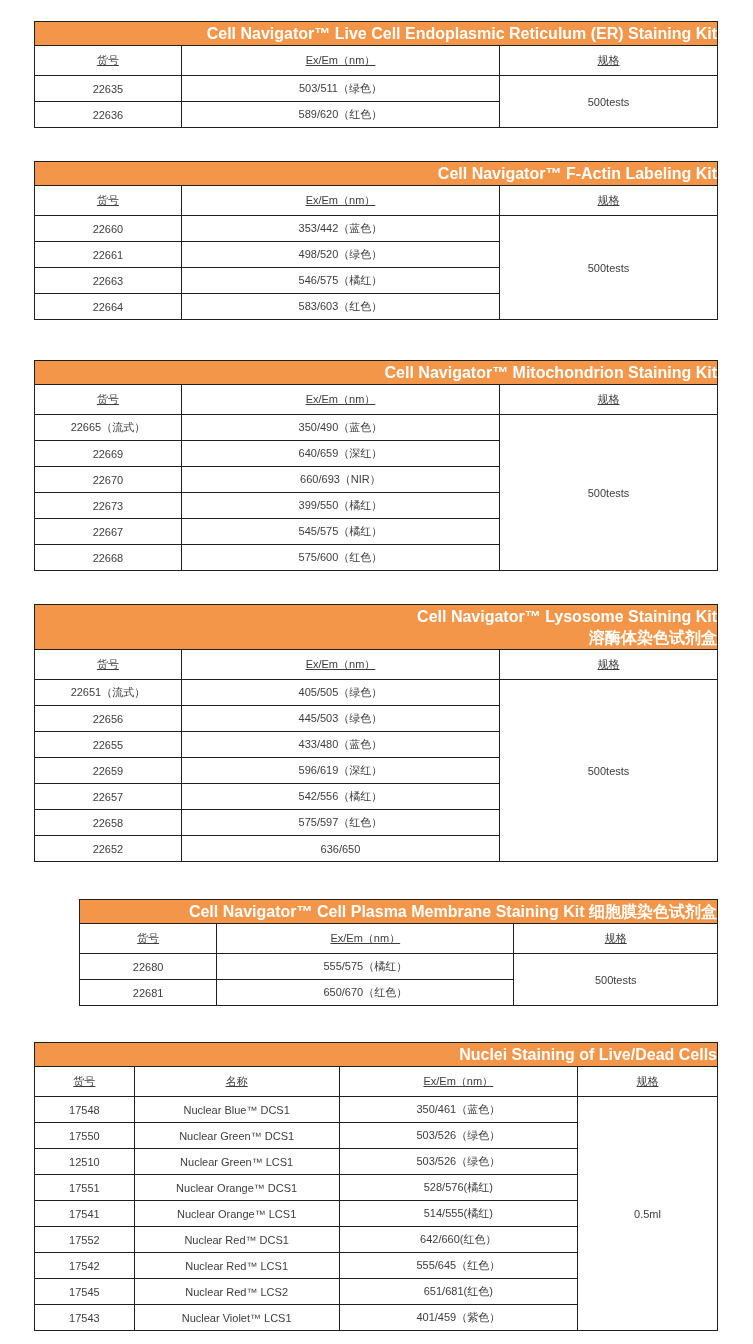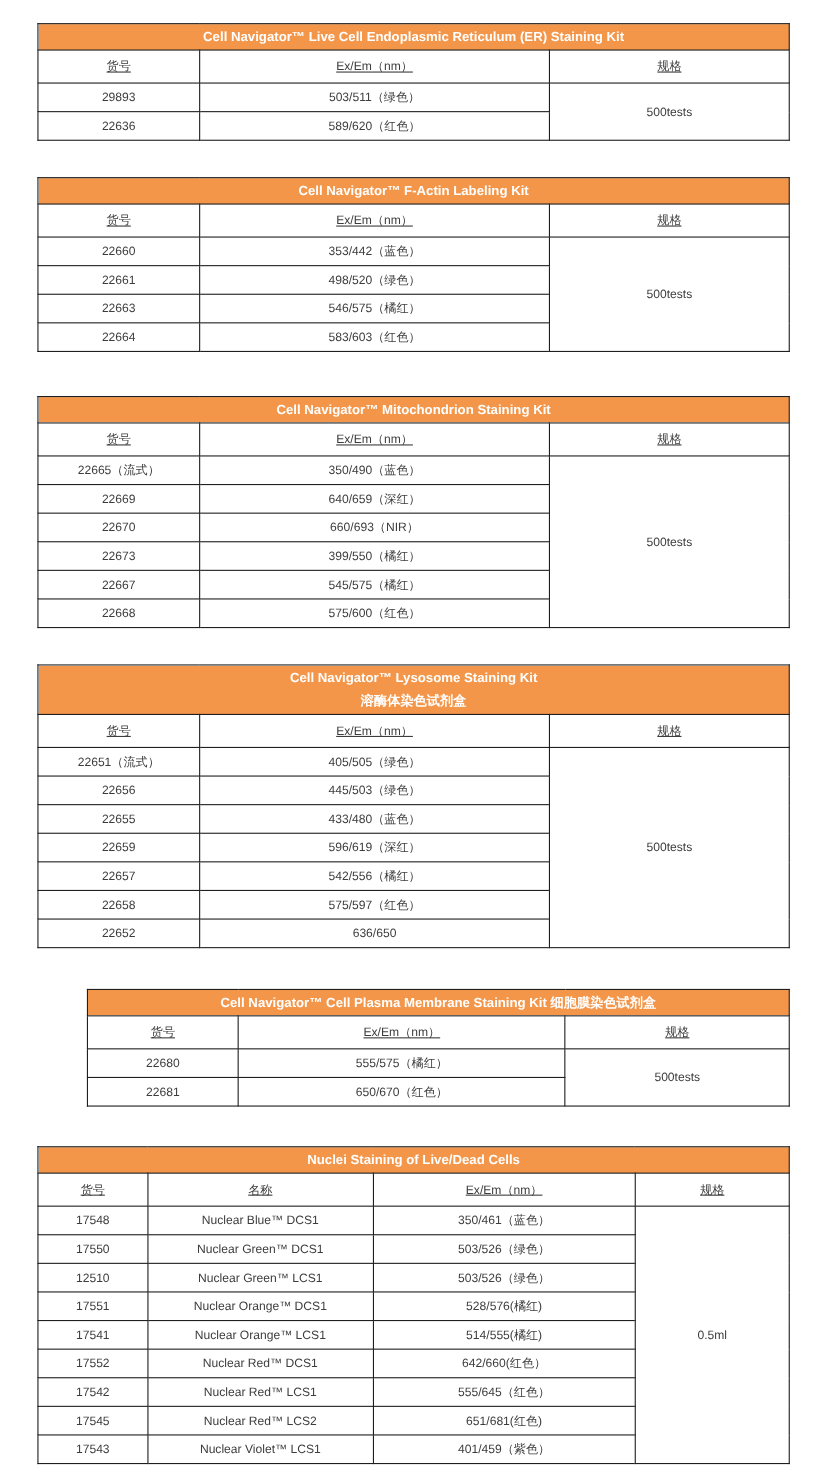--- a/index.html
+++ b/index.html
@@ -39,22 +39,23 @@
     font-weight: normal;
     color: #3d3d3d;
     padding: 0 2px;
     overflow: hidden;
     white-space: nowrap;
   }
   table.product th.title-cell {
     background: #F3964A;
     color: #ffffff;
     font-weight: bold;
-    font-size: 12px;
+    font-size: 16px;
     padding: 1px 0;
+    text-align: right;
   }
   .title-line { line-height: 21px; }
   table.product tr.header-row th { height: 29px; text-decoration: underline; }
   table.product tbody td { height: 25px; }
 
   
   table.cols3 col:nth-child(1) { width: 21.5%; }
   table.cols3 col:nth-child(2) { width: 46.6%; }
   table.cols3 col:nth-child(3) { width: 31.9%; }
   
@@ -81,21 +82,21 @@
             </th>
           </tr>
           <tr class="header-row">
             <th>货号</th>
             <th>Ex/Em（nm）</th>
             <th>规格</th>
           </tr>
         </thead>
         <tbody>
           <tr>
-            <td>29893</td>
+            <td>22635</td>
             <td>503/511（绿色）</td>
             <td rowspan="2">500tests</td>
           </tr>
           <tr>
             <td>22636</td>
             <td>589/620（红色）</td>
           </tr>
         </tbody>
       </table>
     </section>

